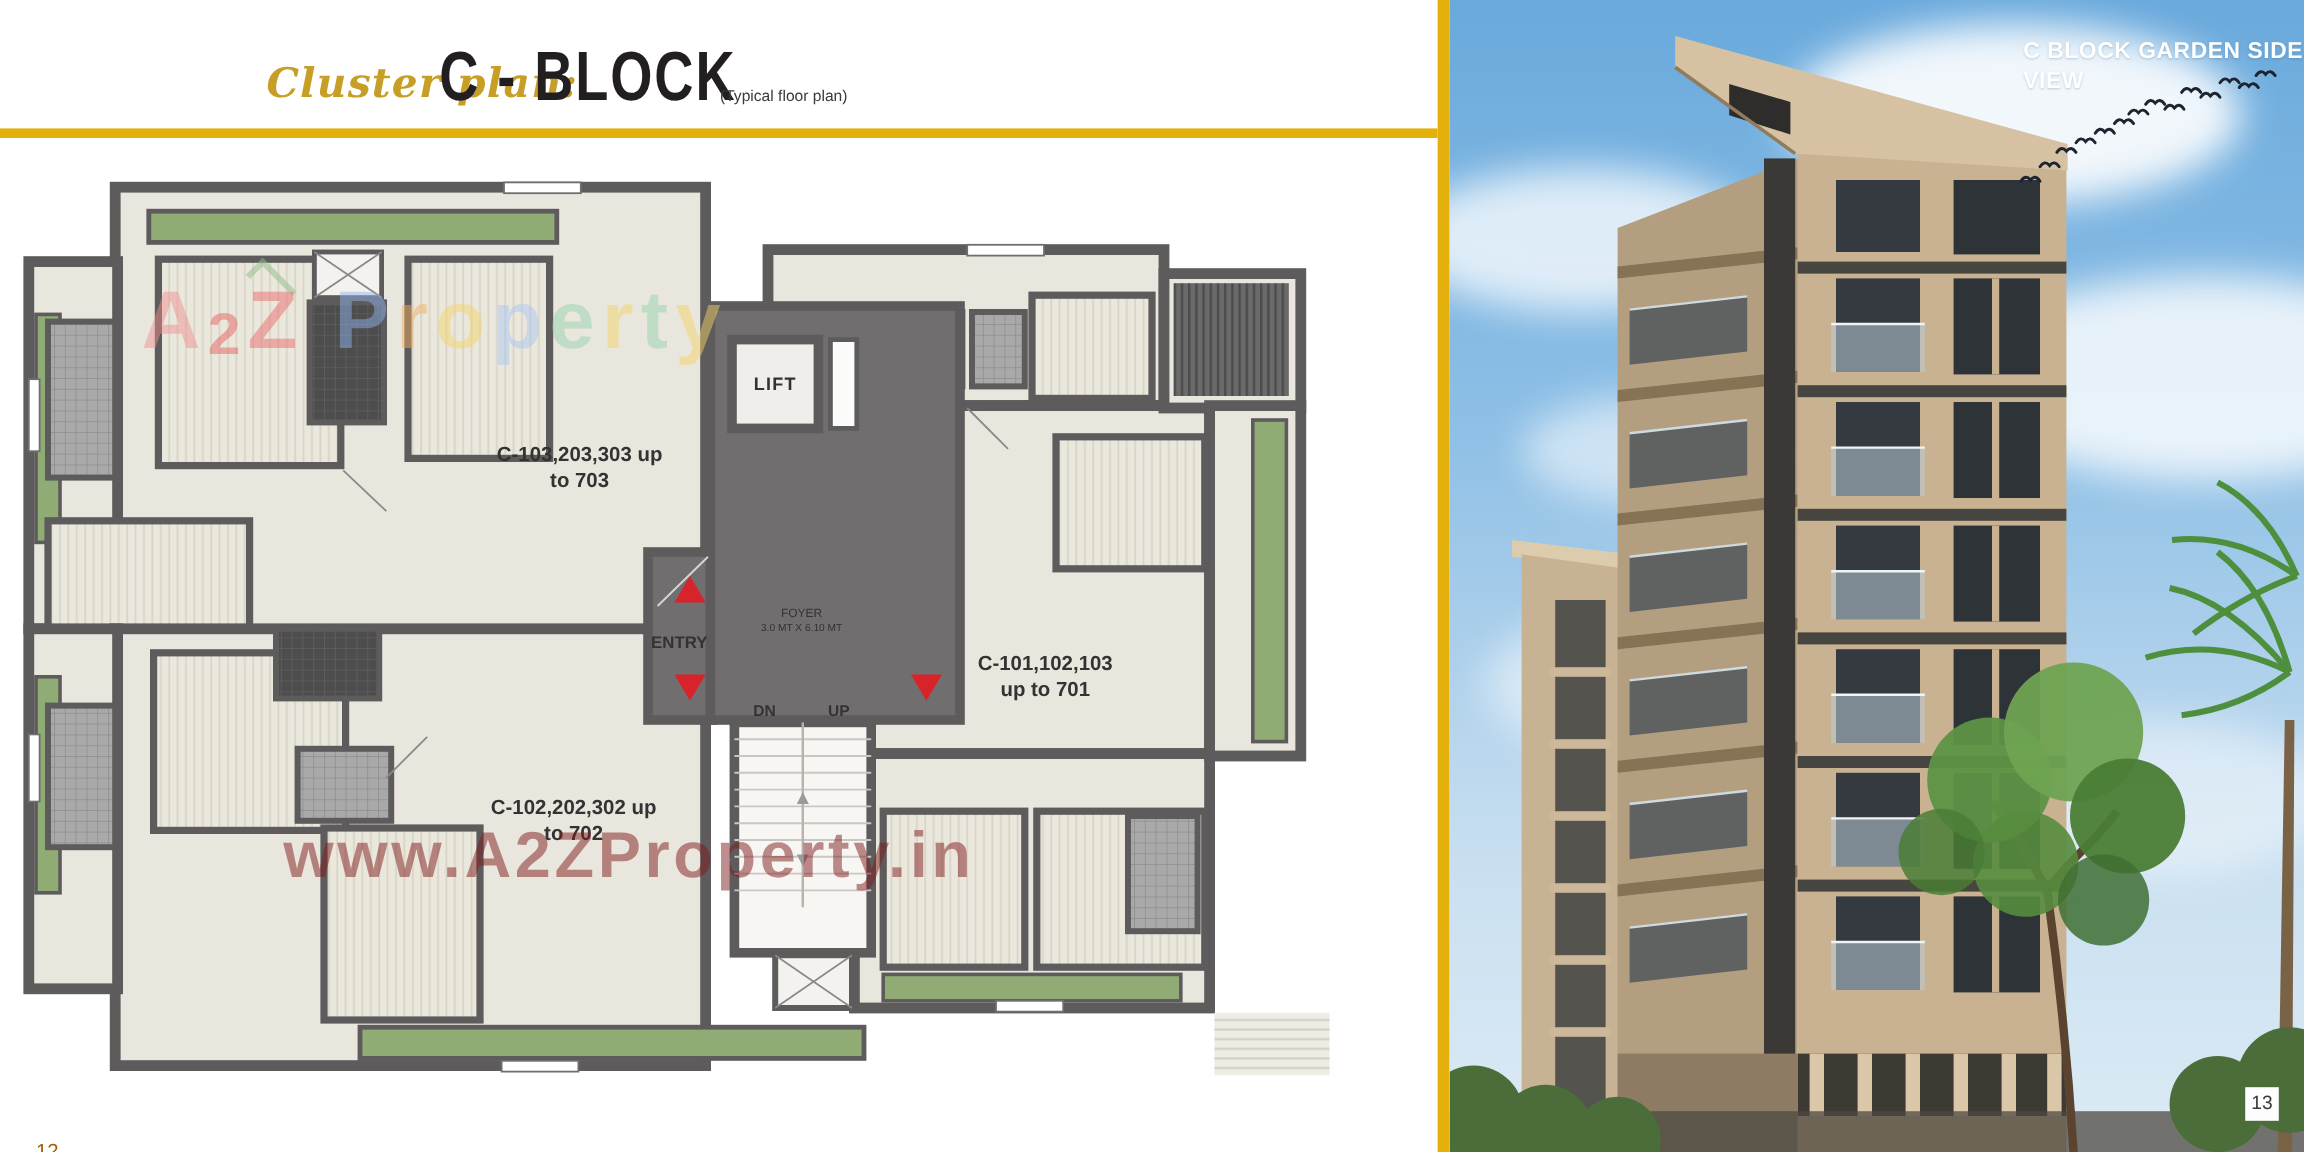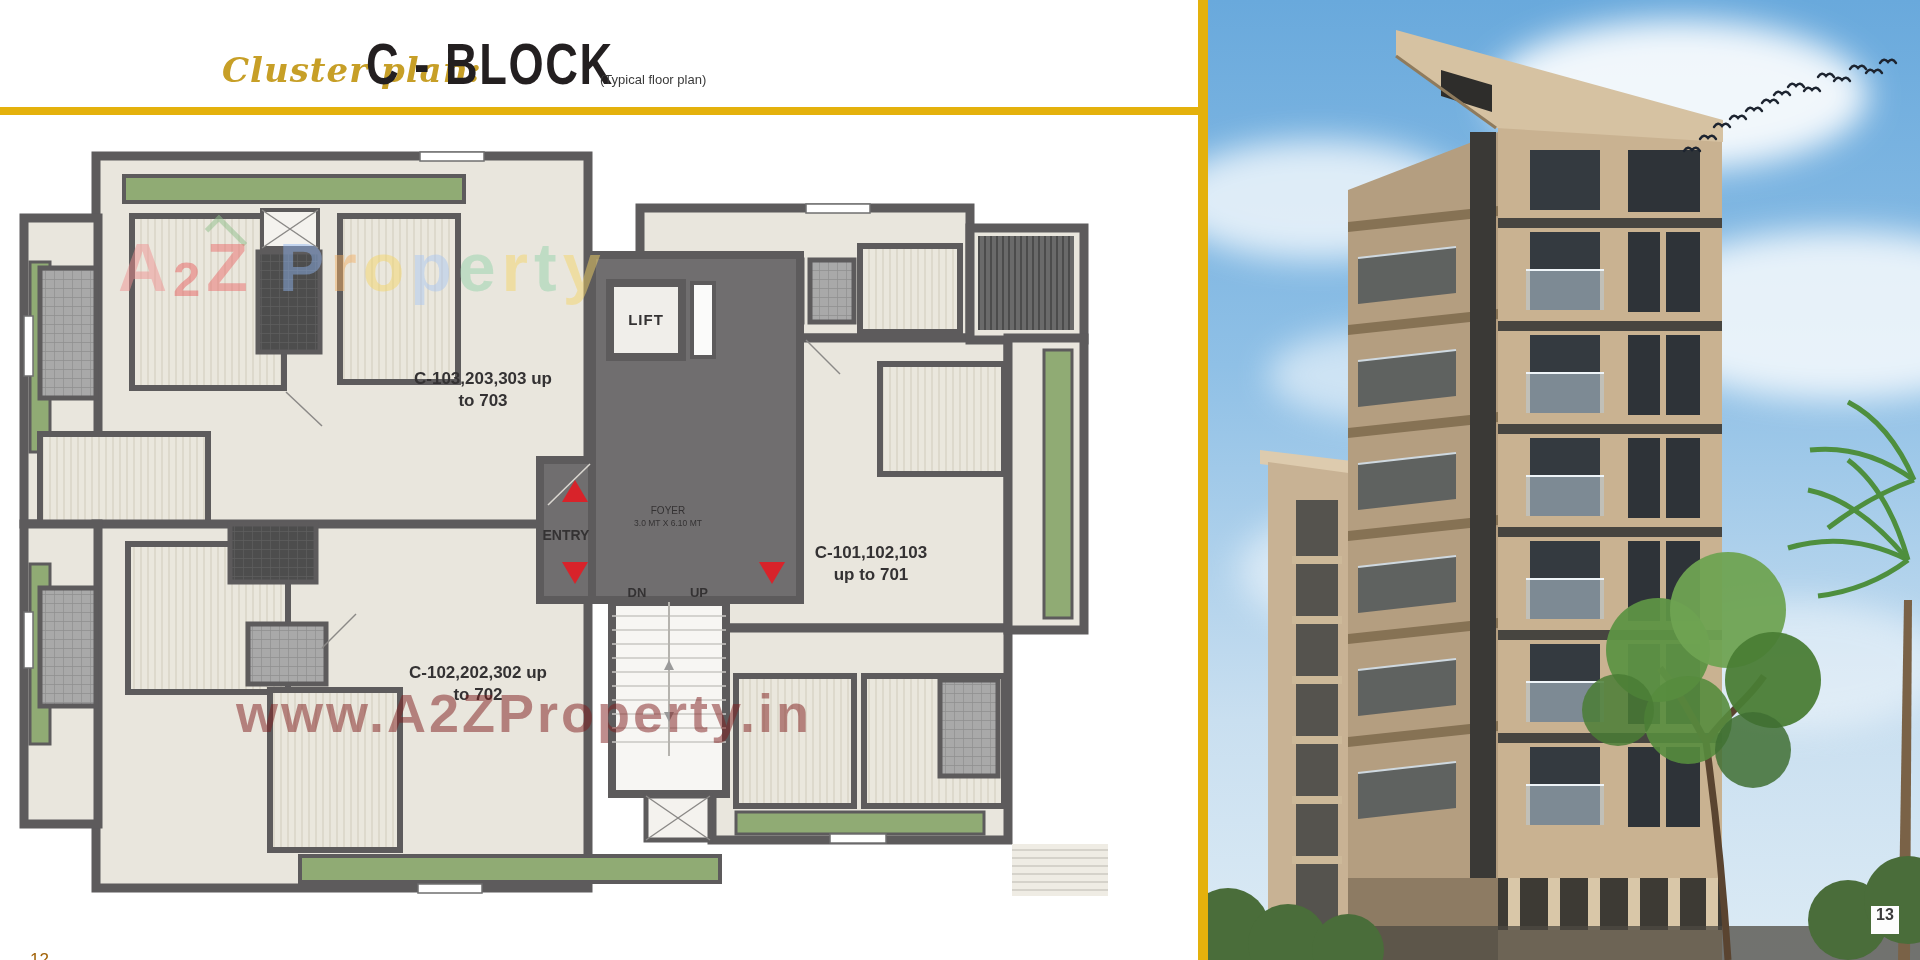--- a/index.html
+++ b/index.html
@@ -33,21 +33,21 @@
 
   
   .divider{position:absolute;left:1198px;top:0;width:10px;height:960px;background:var(--gold)}
   .photo-panel{position:absolute;left:1208px;top:0;width:712px;height:960px;overflow:hidden;
     background:linear-gradient(180deg,var(--skytop) 0%,#8fc0e6 38%,var(--skybottom) 75%,#dcebf5 100%)}
   .cloud{position:absolute;background:#fff;border-radius:50%;filter:blur(16px)}
   .photo-art{position:absolute;left:0;top:0;width:712px;height:960px}
   .photo-caption{position:absolute;left:478px;top:30px;font-size:19px;font-weight:800;
     color:#fff;letter-spacing:.5px;line-height:25px;text-shadow:0 1px 2px rgba(40,70,100,.25)}
   .page-badge{position:absolute;left:663px;top:906px;width:28px;height:28px;background:#fdfdfd;
-    display:flex;justify-content:center;font-size:16px;font-weight:bold;color:#3a3a3a}
+    display:flex;align-items:center;justify-content:center;font-size:16px;font-weight:normal;color:#3a3a3a}
 </style>
 </head>
 <body>
 
 <div class="stage">
 
   <div class="left-page">
 
     <div class="script-label">Cluster plan:</div>
     <div class="page-title">C - BLOCK</div>
@@ -307,18 +307,22 @@
           <use href="#bird" x="104" y="30"></use>
           <use href="#bird" x="118" y="16"></use>
         <use href="#bird" x="134" y="20"></use>
           <use href="#bird" x="150" y="8"></use>
           <use href="#bird" x="166" y="12"></use>
         <use href="#bird" x="180" y="2"></use>
           <use href="#bird" x="-16" y="90"></use>
       </g>
     </svg>
 
+    <div class="photo-caption">
+      <div>C BLOCK GARDEN SIDE</div>
+      <div>VIEW</div>
+    </div>
 
     <div class="page-badge">
       <span>13</span>
     </div>
   </div>
 </div>
 
 </body></html>

